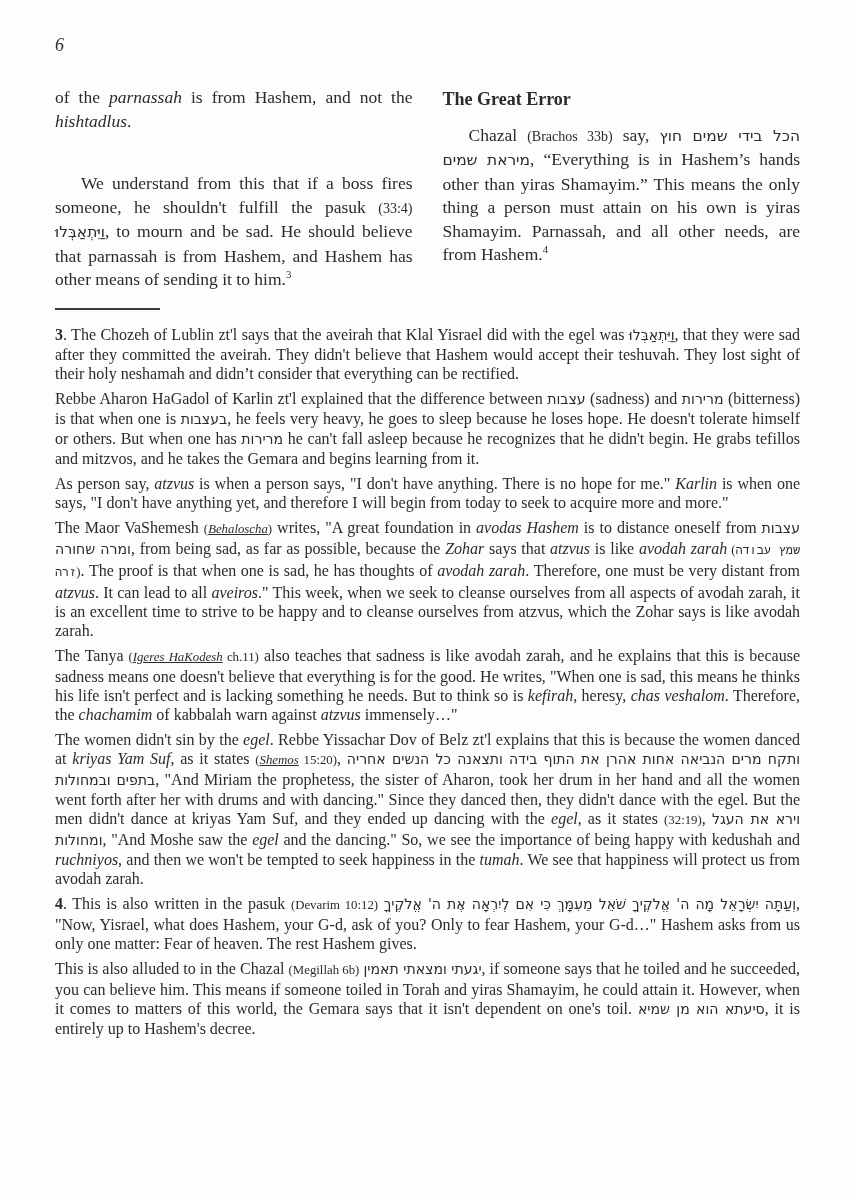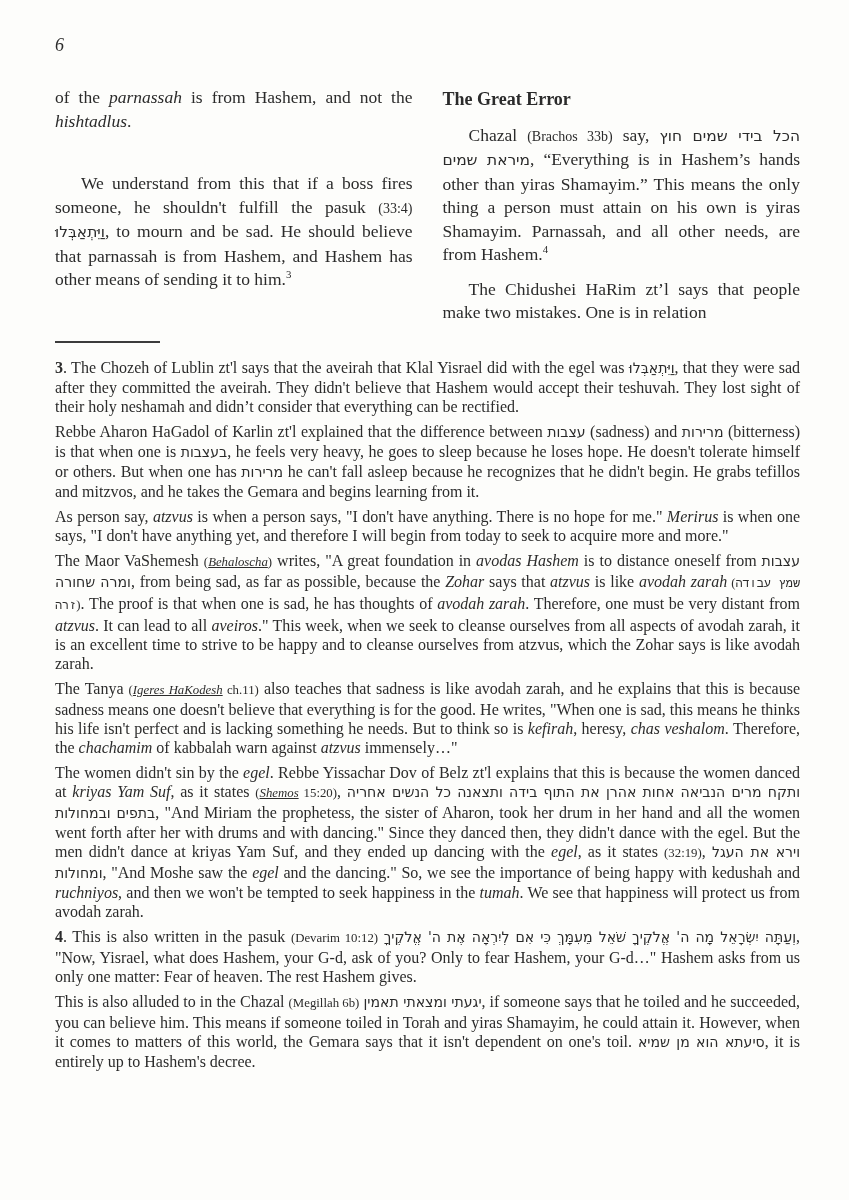--- a/index.html
+++ b/index.html
@@ -82,31 +82,30 @@
 
   <main class="columns">
     <section class="col col-left rich">
         <p class="para"><span>of the </span><span class="s-i">parnassah</span><span> is from Hashem, and not the </span><span class="s-i">hishtadlus</span><span>.</span></p>
         <p class="para indent"><span>We understand from this that if a boss fires someone, he shouldn't fulfill the pasuk </span><span class="s-ref">(33:4) </span><span class="s-he" dir="rtl">וַיִּתְאַבְּלוּ</span><span>, to mourn and be sad. He should believe that parnassah is from Hashem, and Hashem has other means of sending it to him.</span><span class="s-sup">3</span></p>
       </section>
     <section class="col col-right">
       <h2 class="section-heading">The Great Error</h2>
       <div class="rich">
           <p class="para indent"><span>Chazal </span><span class="s-ref">(Brachos 33b)</span><span> say, </span><span class="s-he" dir="rtl">הכל בידי שמים חוץ מיראת שמים</span><span>, “Everything is in Hashem’s hands other than yiras Shamayim.” This means the only thing a person must attain on his own is yiras Shamayim. Parnassah, and all other needs, are from Hashem.</span><span class="s-sup">4</span></p>
-          <p class="para indent"><span>The Chidushei HaRim zt’l says that people make two mistakes. One is in relation</span></p>
         </div>
     </section>
   </main>
 
   <footer class="footnotes">
     <div class="fn-divider"></div>
     <div class="fn-body rich">
         <p class="para"><span class="s-b">3</span><span>. The Chozeh of Lublin zt'l says that the aveirah that Klal Yisrael did with the egel was </span><span class="s-he" dir="rtl">וַיִּתְאַבְּלוּ</span><span>, that they were sad after they committed the aveirah. They didn't believe that Hashem would accept their teshuvah. They lost sight of their holy neshamah and didn’t consider that everything can be rectified.</span></p>
         <p class="para"><span>Rebbe Aharon HaGadol of Karlin zt'l explained that the difference between </span><span class="s-he" dir="rtl">עצבות</span><span> (sadness) and </span><span class="s-he" dir="rtl">מרירות</span><span> (bitterness) is that when one is </span><span class="s-he" dir="rtl">בעצבות</span><span>, he feels very heavy, he goes to sleep because he loses hope. He doesn't tolerate himself or others. But when one has </span><span class="s-he" dir="rtl">מרירות</span><span> he can't fall asleep because he recognizes that he didn't begin. He grabs tefillos and mitzvos, and he takes the Gemara and begins learning from it.</span></p>
-        <p class="para"><span>As person say, </span><span class="s-i">atzvus</span><span> is when a person says, "I don't have anything. There is no hope for me." </span><span class="s-i">Merirus</span><span> is when one says, "I don't have anything yet, and therefore I will begin from today to seek to acquire more and more."</span></p>
+        <p class="para"><span>As person say, </span><span class="s-i">atzvus</span><span> is when a person says, "I don't have anything. There is no hope for me." </span><span class="s-i">Karlin</span><span> is when one says, "I don't have anything yet, and therefore I will begin from today to seek to acquire more and more."</span></p>
         <p class="para"><span>The Maor VaShemesh </span><span class="s-ref">(</span><span class="s-refi">Behaloscha</span><span class="s-ref">)</span><span> writes, "A great foundation in </span><span class="s-i">avodas Hashem</span><span> is to distance oneself from </span><span class="s-he" dir="rtl">עצבות ומרה שחורה</span><span>, from being sad, as far as possible, because the </span><span class="s-i">Zohar</span><span> says that </span><span class="s-i">atzvus</span><span> is like </span><span class="s-i">avodah zarah</span><span class="s-ref"> (</span><span class="s-heref" dir="rtl">שמץ עבודה זרה</span><span class="s-ref">)</span><span>. The proof is that when one is sad, he has thoughts of </span><span class="s-i">avodah zarah</span><span>. Therefore, one must be very distant from </span><span class="s-i">atzvus</span><span>. It can lead to all </span><span class="s-i">aveiros</span><span>." This week, when we seek to cleanse ourselves from all aspects of avodah zarah, it is an excellent time to strive to be happy and to cleanse ourselves from atzvus, which the Zohar says is like avodah zarah.</span></p>
         <p class="para"><span>The Tanya </span><span class="s-ref">(</span><span class="s-refi">Igeres HaKodesh</span><span class="s-ref"> ch.11)</span><span> also teaches that sadness is like avodah zarah, and he explains that this is because sadness means one doesn't believe that everything is for the good. He writes, "When one is sad, this means he thinks his life isn't perfect and is lacking something he needs. But to think so is </span><span class="s-i">kefirah</span><span>, heresy, </span><span class="s-i">chas veshalom</span><span>. Therefore, the </span><span class="s-i">chachamim</span><span> of kabbalah warn against </span><span class="s-i">atzvus</span><span> immensely…"</span></p>
         <p class="para"><span>The women didn't sin by the </span><span class="s-i">egel</span><span>. Rebbe Yissachar Dov of Belz zt'l explains that this is because the women danced at </span><span class="s-i">kriyas Yam Suf</span><span>, as it states </span><span class="s-ref">(</span><span class="s-refi">Shemos</span><span class="s-ref"> 15:20)</span><span>, </span><span class="s-he" dir="rtl">ותקח מרים הנביאה אחות אהרן את התוף בידה ותצאנה כל הנשים אחריה בתפים ובמחולות</span><span>, "And Miriam the prophetess, the sister of Aharon, took her drum in her hand and all the women went forth after her with drums and with dancing." Since they danced then, they didn't dance with the egel. But the men didn't dance at kriyas Yam Suf, and they ended up dancing with the </span><span class="s-i">egel</span><span>, as it states </span><span class="s-ref">(32:19)</span><span>, </span><span class="s-he" dir="rtl">וירא את העגל ומחולות</span><span>, "And Moshe saw the </span><span class="s-i">egel</span><span> and the dancing." So, we see the importance of being happy with kedushah and </span><span class="s-i">ruchniyos</span><span>, and then we won't be tempted to seek happiness in the </span><span class="s-i">tumah</span><span>. We see that happiness will protect us from avodah zarah.</span></p>
         <p class="para"><span class="s-b">4</span><span>. This is also written in the pasuk </span><span class="s-ref">(Devarim 10:12)</span><span> </span><span class="s-he" dir="rtl">וְעַתָּה יִשְׂרָאֵל מָה ה' אֱלֹקֶיךָ שֹׁאֵל מֵעִמָּךְ כִּי אִם לְיִרְאָה אֶת ה' אֱלֹקֶיךָ</span><span>, "Now, Yisrael, what does Hashem, your G-d, ask of you? Only to fear Hashem, your G-d…" Hashem asks from us only one matter: Fear of heaven. The rest Hashem gives.</span></p>
         <p class="para"><span>This is also alluded to in the Chazal </span><span class="s-ref">(Megillah 6b)</span><span> </span><span class="s-he" dir="rtl">יגעתי ומצאתי תאמין</span><span>, if someone says that he toiled and he succeeded, you can believe him. This means if someone toiled in Torah and yiras Shamayim, he could attain it. However, when it comes to matters of this world, the Gemara says that it isn't dependent on one's toil. </span><span class="s-he" dir="rtl">סיעתא הוא מן שמיא</span><span>, it is entirely up to Hashem's decree.</span></p>
       </div>
   </footer>
 
 </div>
 

